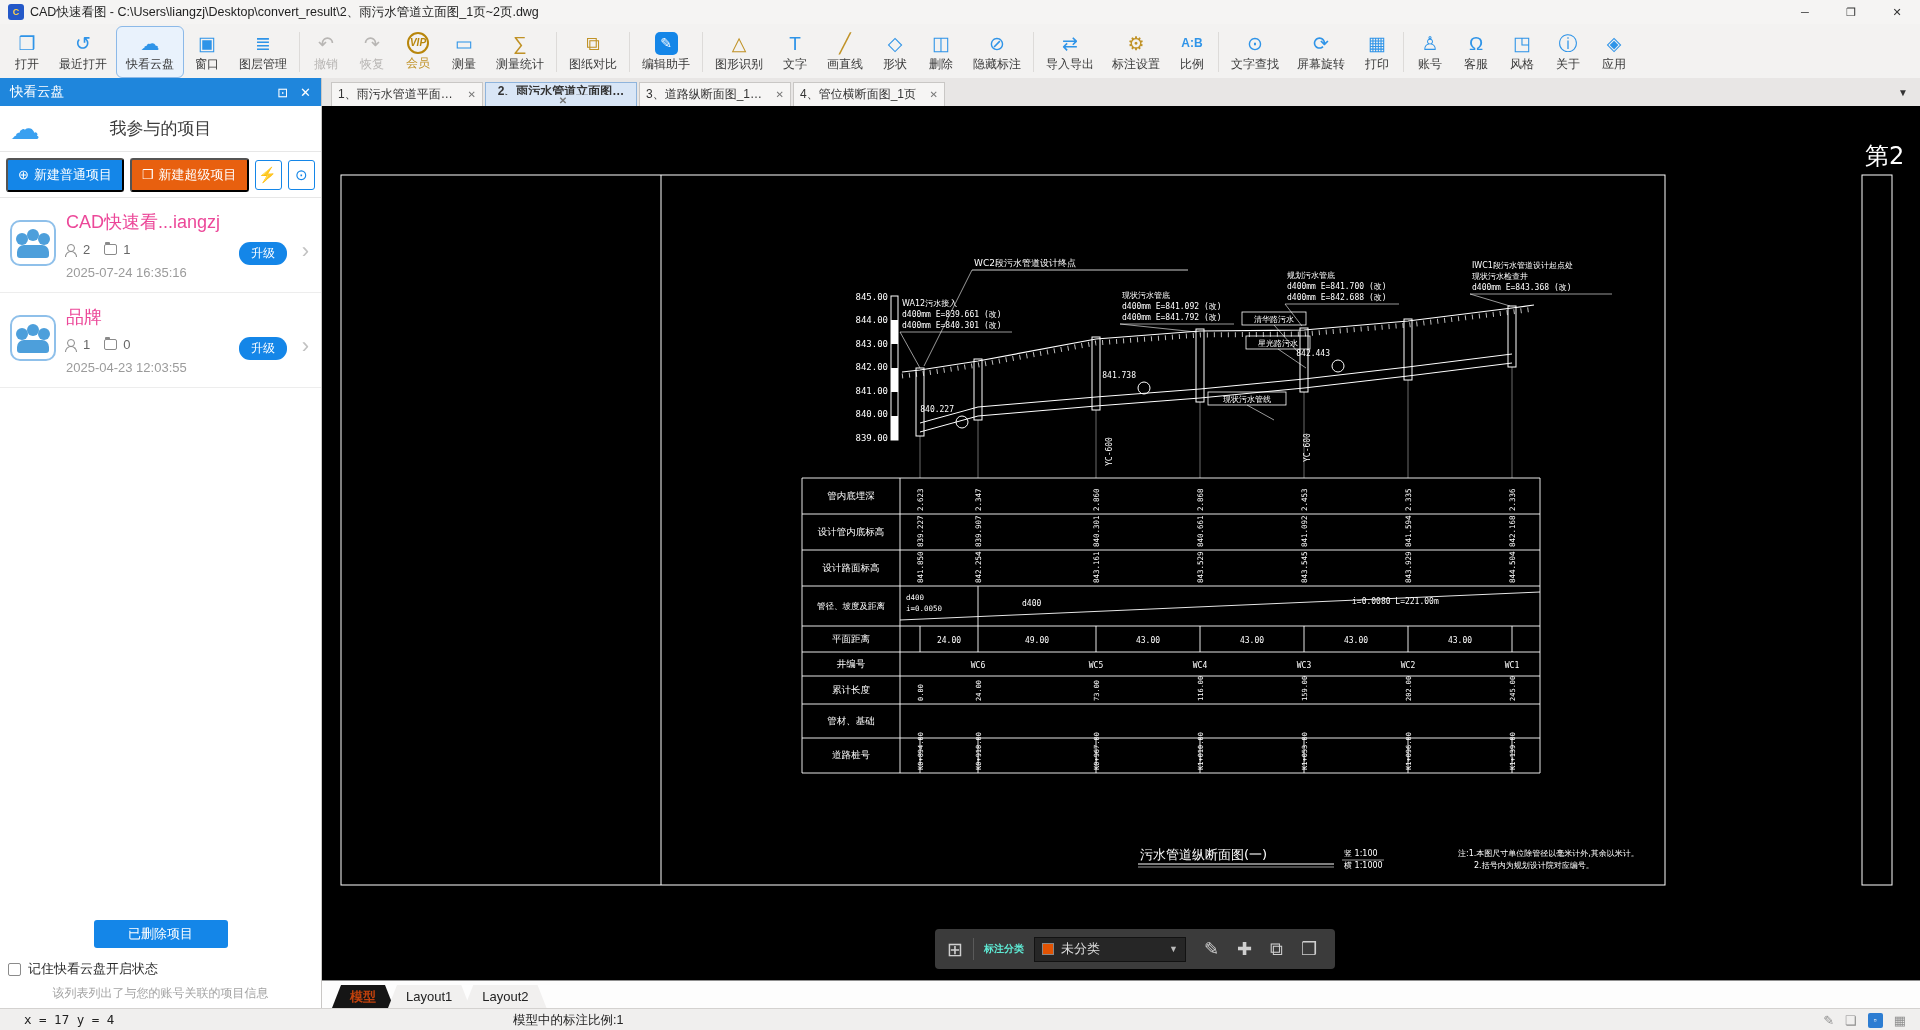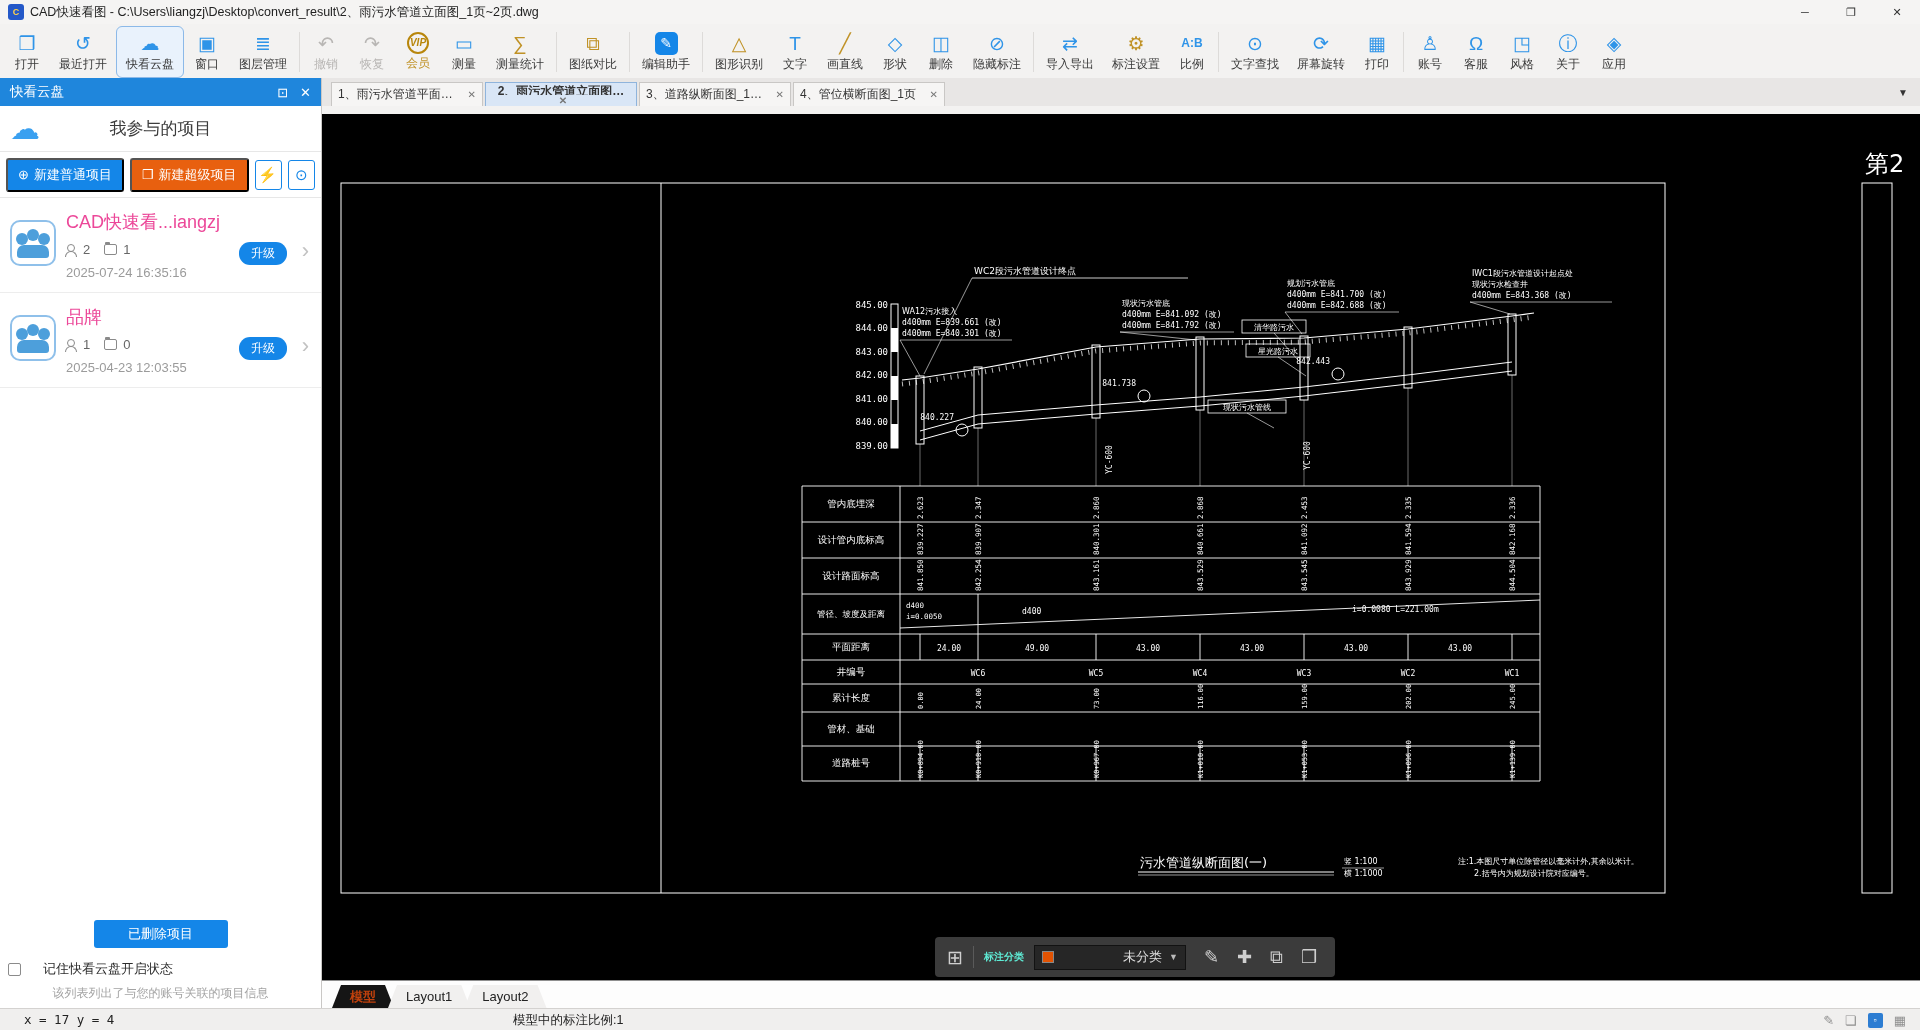--- a/index.html
+++ b/index.html
@@ -49,35 +49,35 @@
   .mi-p { width:11px; height:12px; position:relative; display:inline-block; }
   .mi-p::before { content:""; position:absolute; width:6px; height:6px; border:1.5px solid #8a8a8a; border-radius:50%; left:1px; top:0; }
   .mi-p::after { content:""; position:absolute; width:10px; height:5px; border:1.5px solid #8a8a8a; border-bottom:none; border-radius:6px 6px 0 0; left:-1px; bottom:-1px; }
   .mi-f { width:13px; height:11px; border:1.5px solid #8a8a8a; border-radius:2px; position:relative; display:inline-block; margin-left:8px; }
   .mi-f::before { content:""; position:absolute; width:5px; height:2px; background:#8a8a8a; top:-3px; left:0; border-radius:1px 1px 0 0; }
   .pill { position:absolute; right:34px; top:44px; background:#1486e8; color:#fff; font-size:12px; border-radius:11px; padding:3px 12px; }
   .chev { position:absolute; right:12px; top:40px; color:#c2c2c2; font-size:22px; }
   .card .cdate { margin-left:56px; margin-top:8px; font-size:13px; color:#9b9b9b; }
   .sb-bottom { flex:0 0 auto; padding:8px 0 6px 0; }
   .btn-del { display:block; margin:0 auto; width:134px; height:28px; background:#1486e8; color:#fff; border:none; border-radius:3px; font-size:13px; }
-  .chkrow { display:flex; align-items:center; gap:22px; margin:12px 0 0 8px; font-size:13px; color:#2c2c2c; }
+  .chkrow { display:flex; align-items:center; gap:7px; margin:12px 0 0 8px; font-size:13px; color:#2c2c2c; }
   .chk { width:13px; height:13px; border:1.5px solid #8b8b8b; border-radius:2px; background:#fff; flex:0 0 auto; }
   .sb-caption { text-align:center; font-size:12px; color:#a3a3a3; margin-top:7px; }
 
   
-  .content { flex:1; display:flex; flex-direction:column; min-width:0;gap:8px; }
+  .content { flex:1; display:flex; flex-direction:column; min-width:0; }
   .tabbar { height:28px; background:#e8e6e5; display:flex; align-items:flex-end; padding-left:9px; flex:0 0 auto; }
   .dtab { width:152px; height:24px; background:#f6f5f4; border:1px solid #c9c7c5; border-bottom:none; display:flex; align-items:center; padding:0 6px; font-size:12px; color:#333; margin-right:2px; white-space:nowrap; }
   .dtab .dlabel { flex:1; overflow:hidden; text-overflow:ellipsis; }
   .dtab .dclose { font-size:10px; color:#777; margin-left:4px; }
   .dtab.active { background:#d9e6f6; border-color:#8fb4dc; font-weight:bold;flex-direction:column; }
   .tab-caret { margin-left:auto; margin-right:12px; align-self:center; font-size:10px; color:#333; }
 
   
-  .canvas { flex:1; background:#000; position:relative; overflow:hidden;text-align:right; }
+  .canvas { flex:1; background:#000; position:relative; overflow:hidden; }
   svg.cad { position:absolute; left:0; top:0; }
   svg.cad text { fill:#fff; font-family:"DejaVu Sans Mono", monospace; }
   svg.cad .cjk { font-family:"DejaVu Sans", sans-serif; }
 
   .anno-bar { position:absolute; left:613px; top:823px; width:400px; height:40px; background:#3b3b3b; border-radius:4px; display:flex; align-items:center; padding:0 12px; gap:10px; }
   .anno-bar .agrid { color:#cfcfcf; font-size:19px; }
   .anno-bar .adiv { width:1px; height:22px; background:#5a5a5a; }
   .anno-bar .alabel { color:#5eead4; font-size:10px; white-space:nowrap;font-weight:bold; }
   .adrop { width:152px; height:25px; background:#262626; border:1px solid #121212; display:flex; align-items:center; padding:0 7px; gap:7px; }
   .aswatch { width:12px; height:12px; background:#e25303; border:1px solid #888; flex:0 0 auto; }

